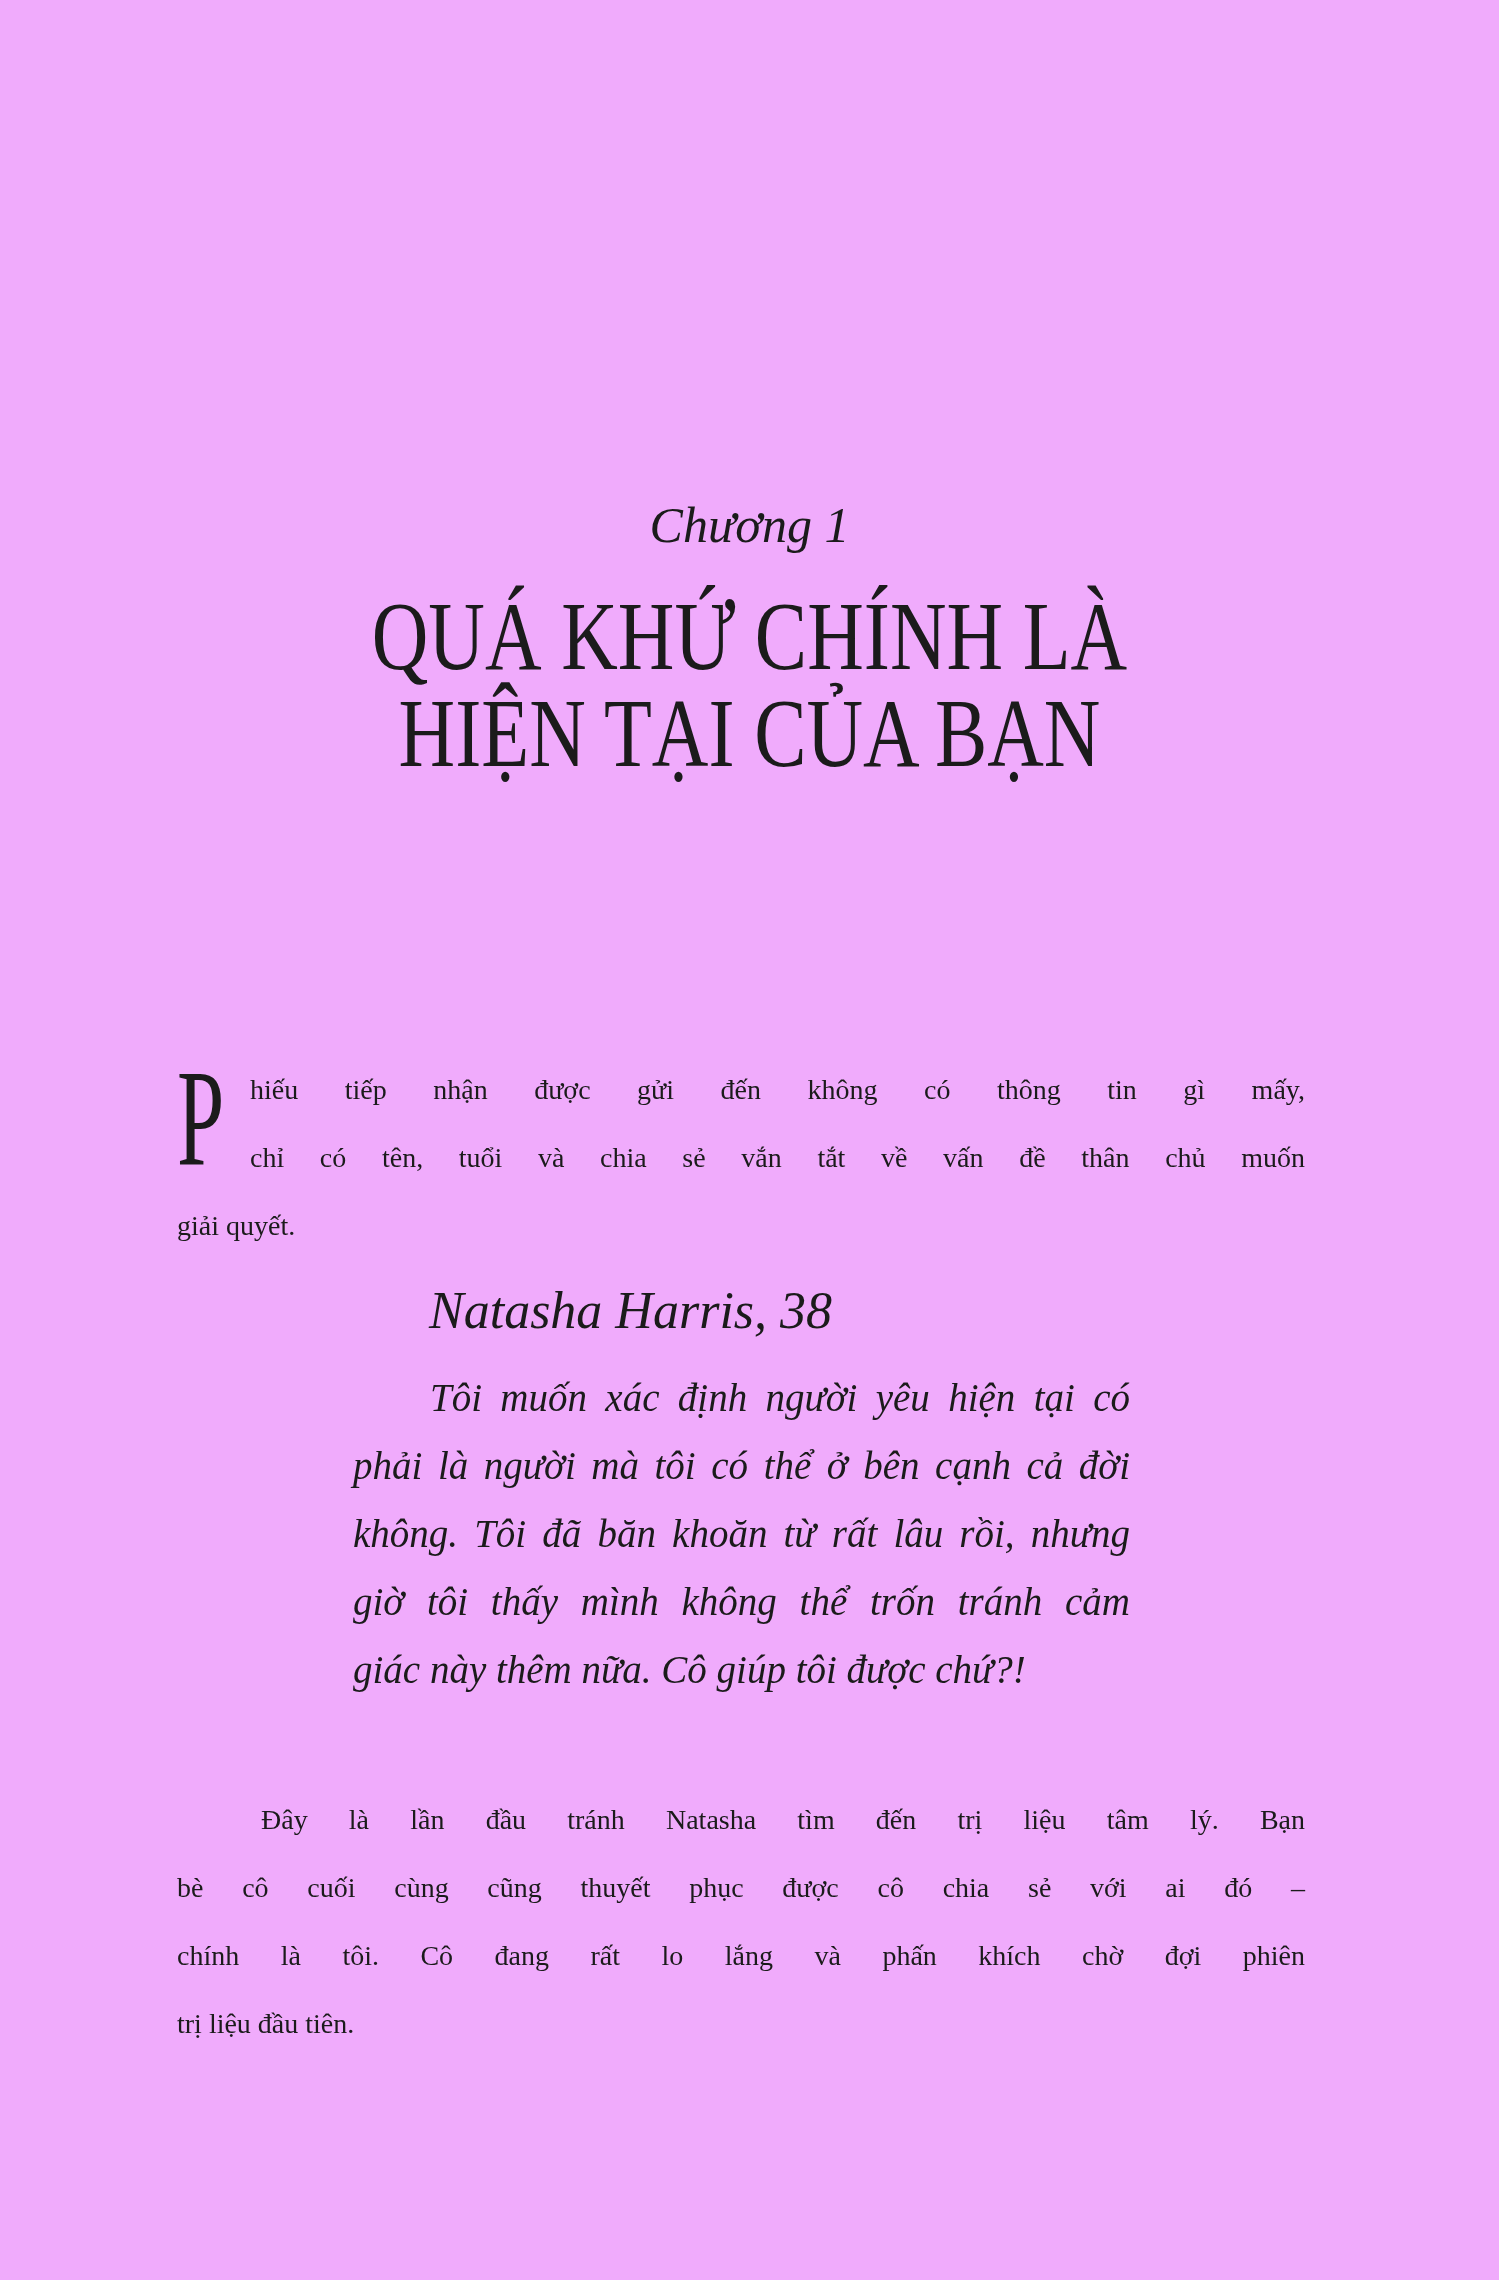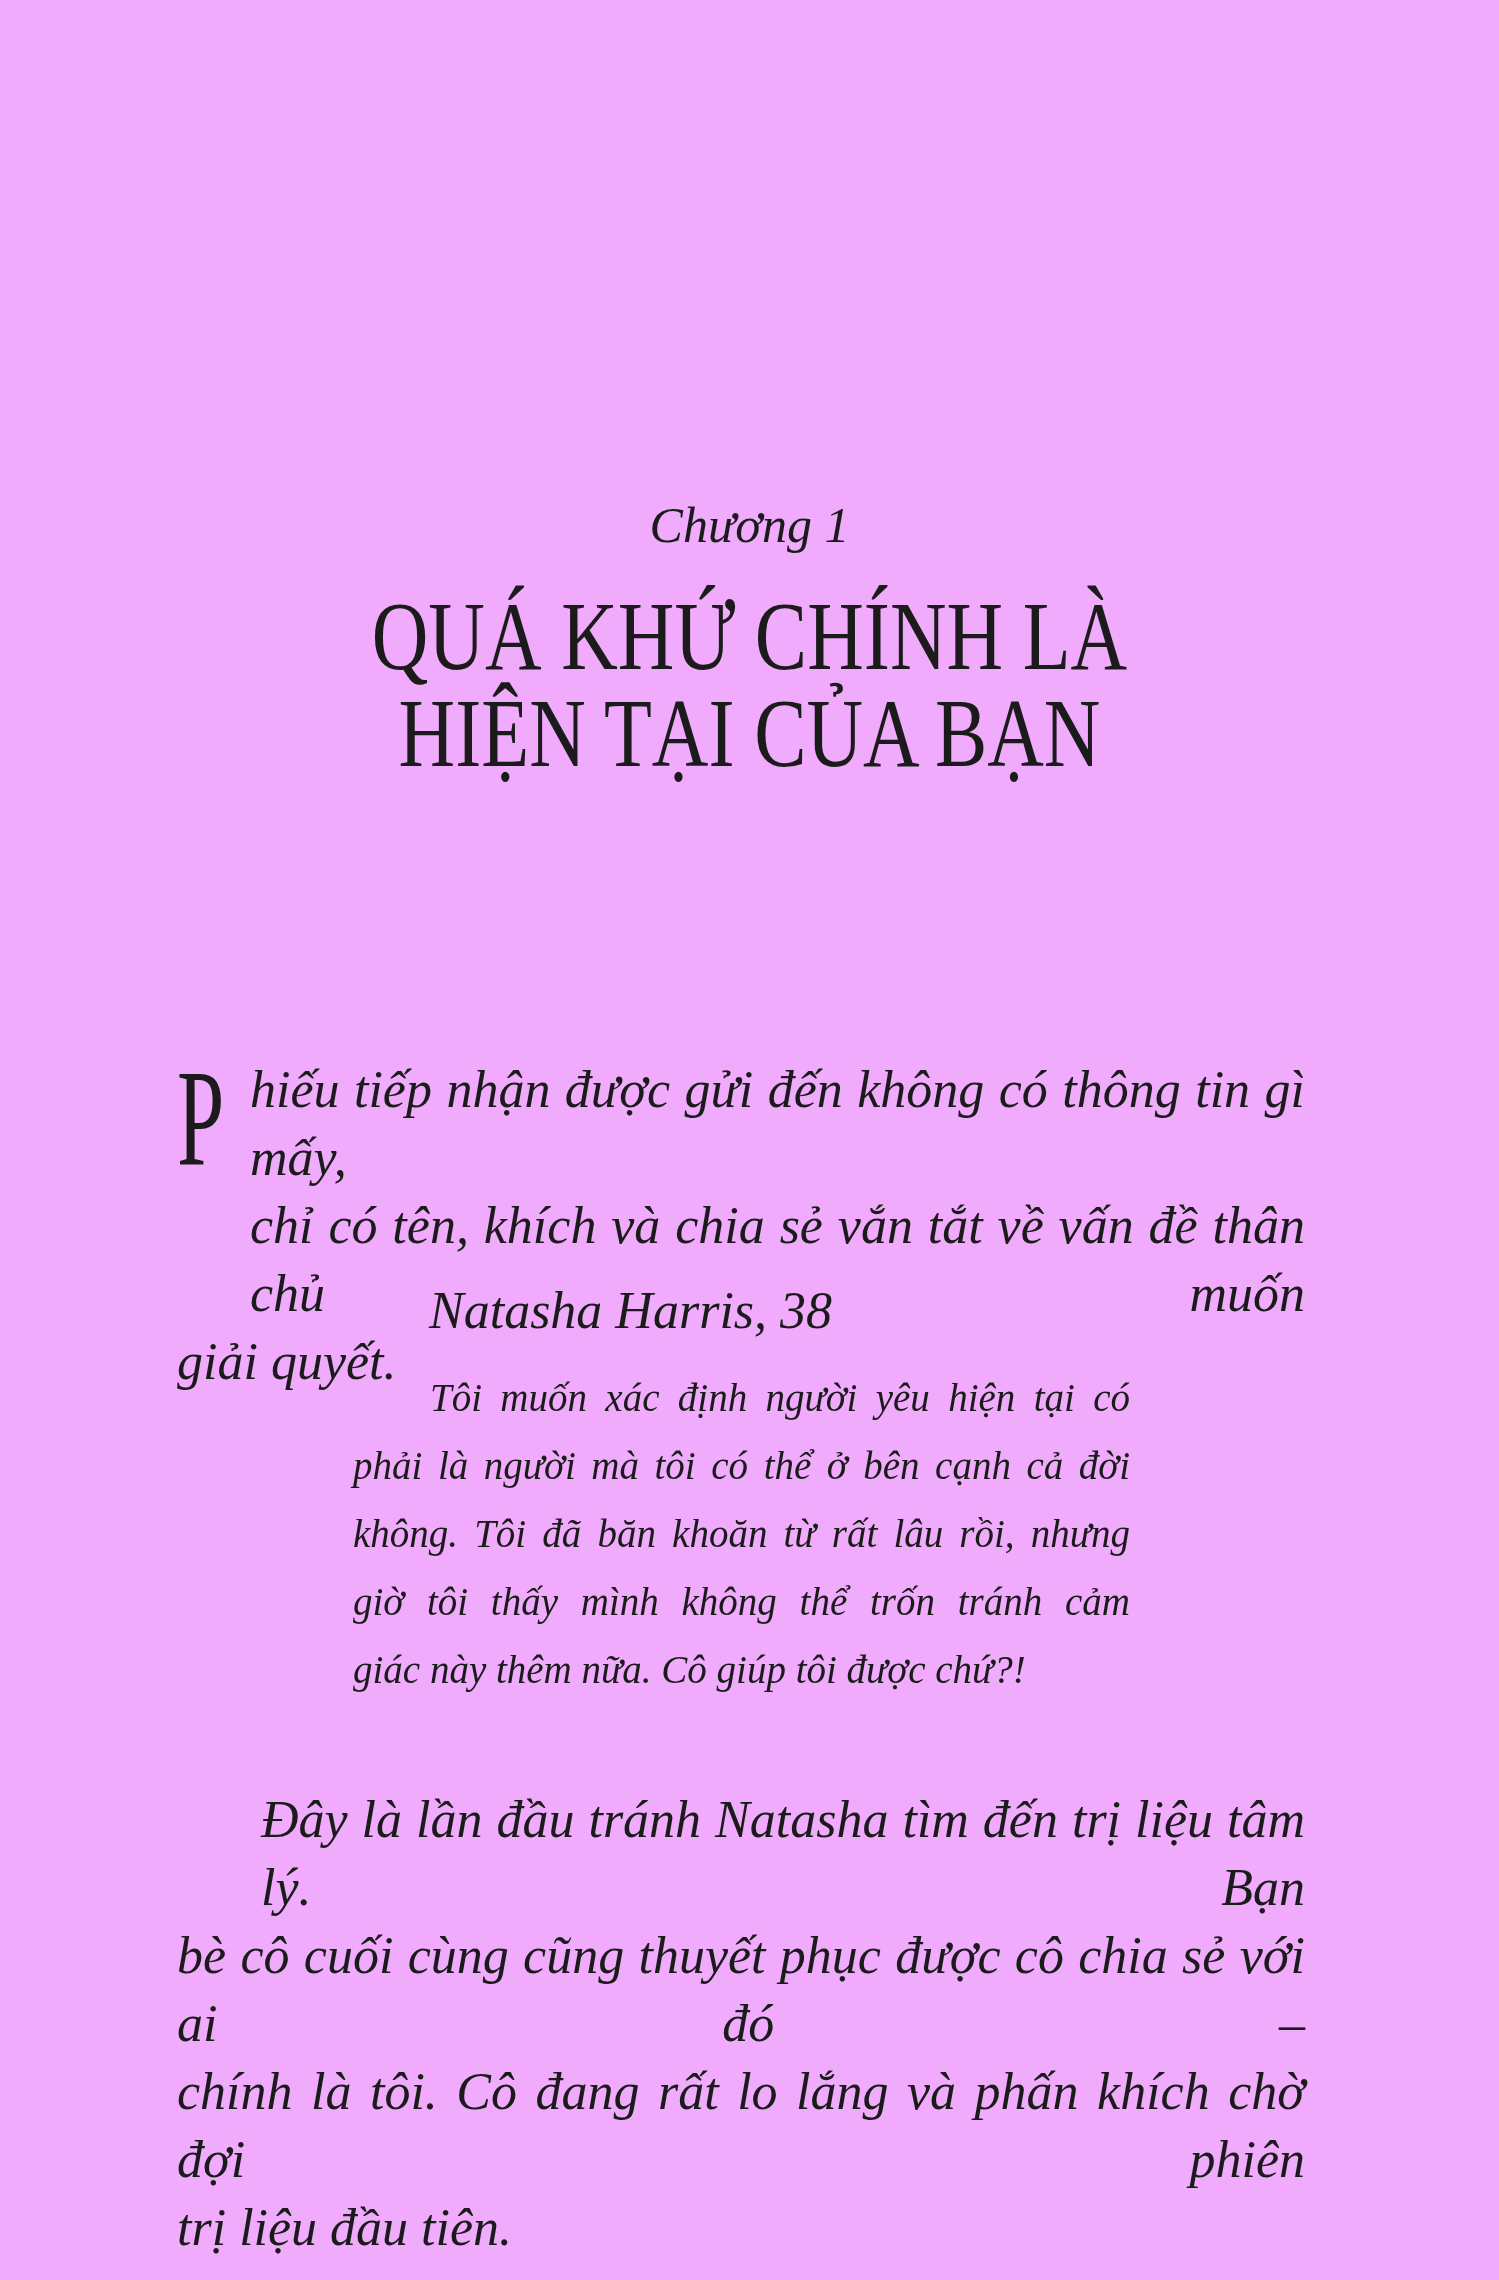--- a/index.html
+++ b/index.html
@@ -34,23 +34,22 @@
   .title-line {
     font-size: 98px;
     line-height: 97px;
     letter-spacing: 0px;
     transform: scaleX(0.8);
     transform-origin: 50% 50%;
     white-space: nowrap;
   }
   .para {
     position: absolute;
-    font-size: 52px;
+    font-size: 28px;
     line-height: 68px;
-    font-style: italic;
   }
   .ln {
     text-align: justify;
     text-align-last: justify;
     white-space: normal;
   }
   .ln.ln-last {
     text-align: right;
     text-align-last: left;
   }
@@ -109,21 +108,21 @@
 
   <div class="chapter-title">
     <div class="title-line">QUÁ KHỨ CHÍNH LÀ</div>
     <div class="title-line">HIỆN TẠI CỦA BẠN</div>
   </div>
 
   <span class="drop-cap">P</span>
 
   <div class="para intro-paragraph">
       <div class="ln">hiếu tiếp nhận được gửi đến không có thông tin gì mấy,</div>
-      <div class="ln">chỉ có tên, khích và chia sẻ vắn tắt về vấn đề thân chủ muốn</div>
+      <div class="ln">chỉ có tên, tuổi và chia sẻ vắn tắt về vấn đề thân chủ muốn</div>
       <div class="ln ln-last">giải quyết.</div>
     </div>
 
   <div class="intake-name">Natasha Harris, 38</div>
 
   <div class="para intake-quote">
       <div class="ln">Tôi muốn xác định người yêu hiện tại có</div>
       <div class="ln">phải là người mà tôi có thể ở bên cạnh cả đời</div>
       <div class="ln">không. Tôi đã băn khoăn từ rất lâu rồi, nhưng</div>
       <div class="ln">giờ tôi thấy mình không thể trốn tránh cảm</div>

